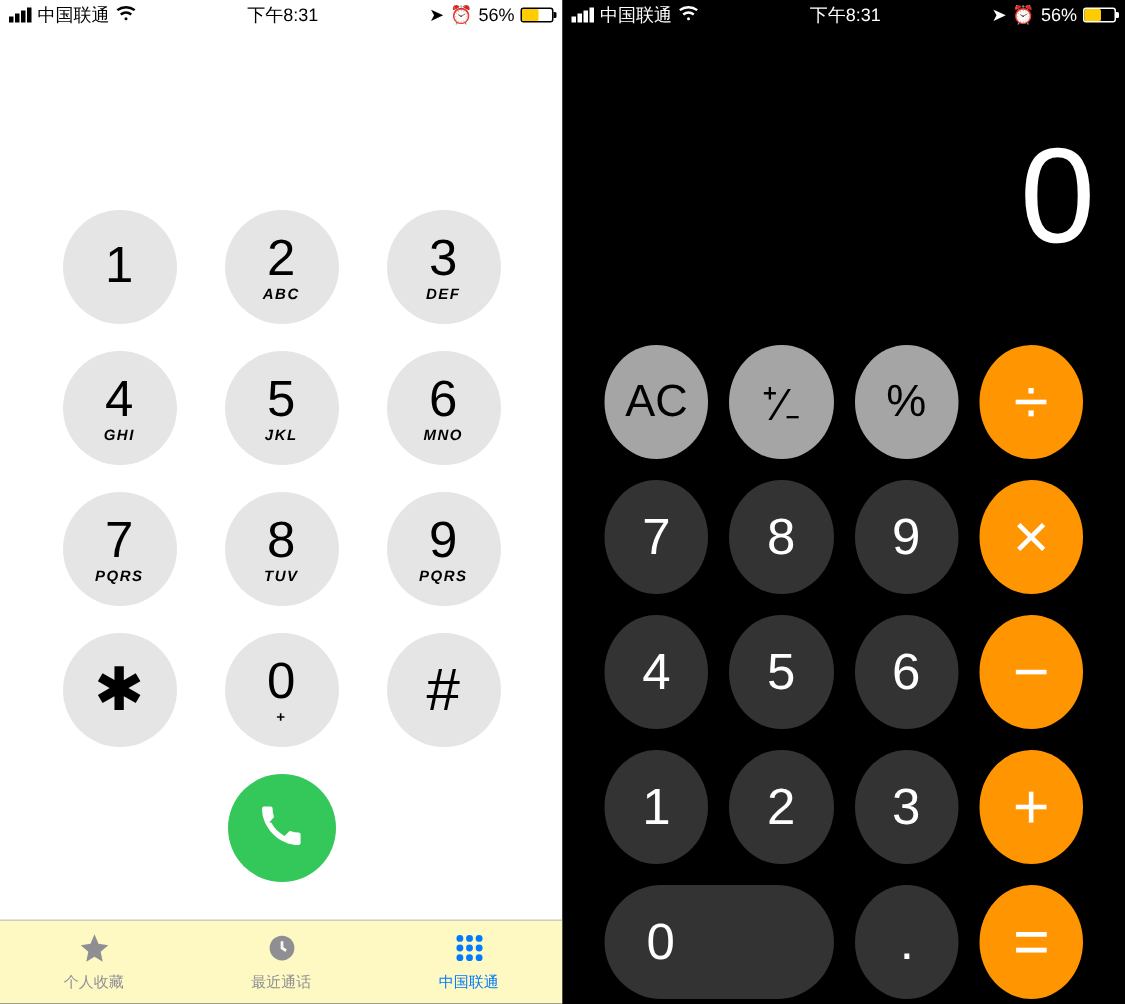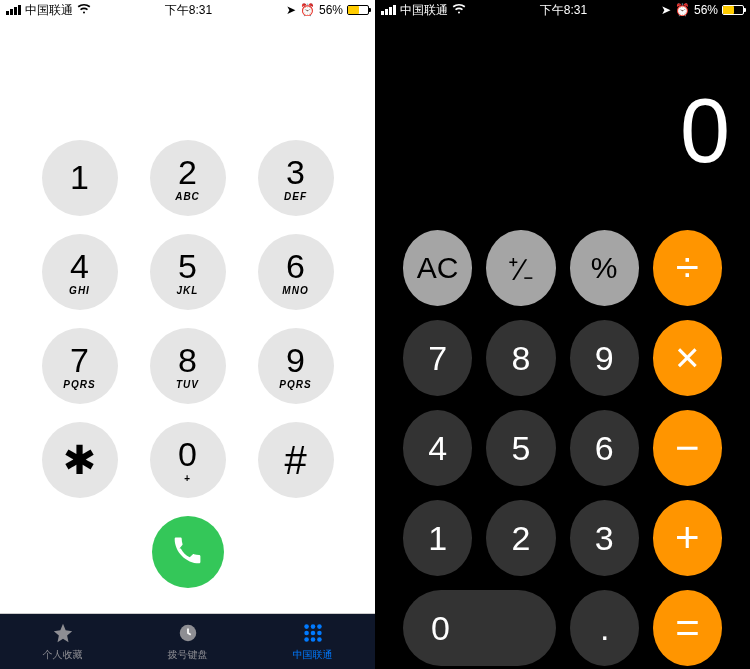--- a/index.html
+++ b/index.html
@@ -53,21 +53,21 @@
   .key.tight .digit { font-size: 40px; }
   .call-btn {
     width: 72px; height: 72px; border-radius: 50%;
     background: #34c759; display: flex; align-items: center; justify-content: center;
     cursor: pointer;
   }
 
   
   .tabbar {
     position: absolute; bottom: 0; left: 0; right: 0; height: 56px;
-    display: flex; border-top: 1px solid #ccc; background: #0f172a;
+    display: flex; border-top: 1px solid #ccc; background: #fef9c3;
   }
   .tab {
     flex: 1; display: flex; flex-direction: column; align-items: center;
     justify-content: center; gap: 2px; color: #8e8e93; font-size: 10px; cursor: pointer;
   }
   .tab.active { color: #007aff; }
   .tab svg { width: 26px; height: 22px; }
 
   
   .display {
@@ -190,21 +190,21 @@
       <span><svg viewBox="0 0 24 24" fill="currentColor">
             <path d="M12 2l2.9 6.9L22 10l-5.5 4.8L18 22l-6-3.6L6 22l1.5-7.2L2 10l7.1-1.1z"></path>
           </svg></span>
       <span>个人收藏</span>
     </div>
     <div class="tab">
       <span><svg viewBox="0 0 24 24" fill="currentColor">
             <circle cx="12" cy="12" r="9"></circle>
             <path d="M12 7v5l3 2" stroke="#f8f8f8" stroke-width="2" fill="none"></path>
           </svg></span>
-      <span>拨号键盘</span>
+      <span>最近通话</span>
     </div>
     <div class="tab active">
       <span><svg viewBox="0 0 24 24" fill="currentColor">
             <circle cx="5" cy="5" r="2.5"></circle>
             <circle cx="12" cy="5" r="2.5"></circle>
             <circle cx="19" cy="5" r="2.5"></circle>
             <circle cx="5" cy="12" r="2.5"></circle>
             <circle cx="12" cy="12" r="2.5"></circle>
             <circle cx="19" cy="12" r="2.5"></circle>
             <circle cx="5" cy="19" r="2.5"></circle>

